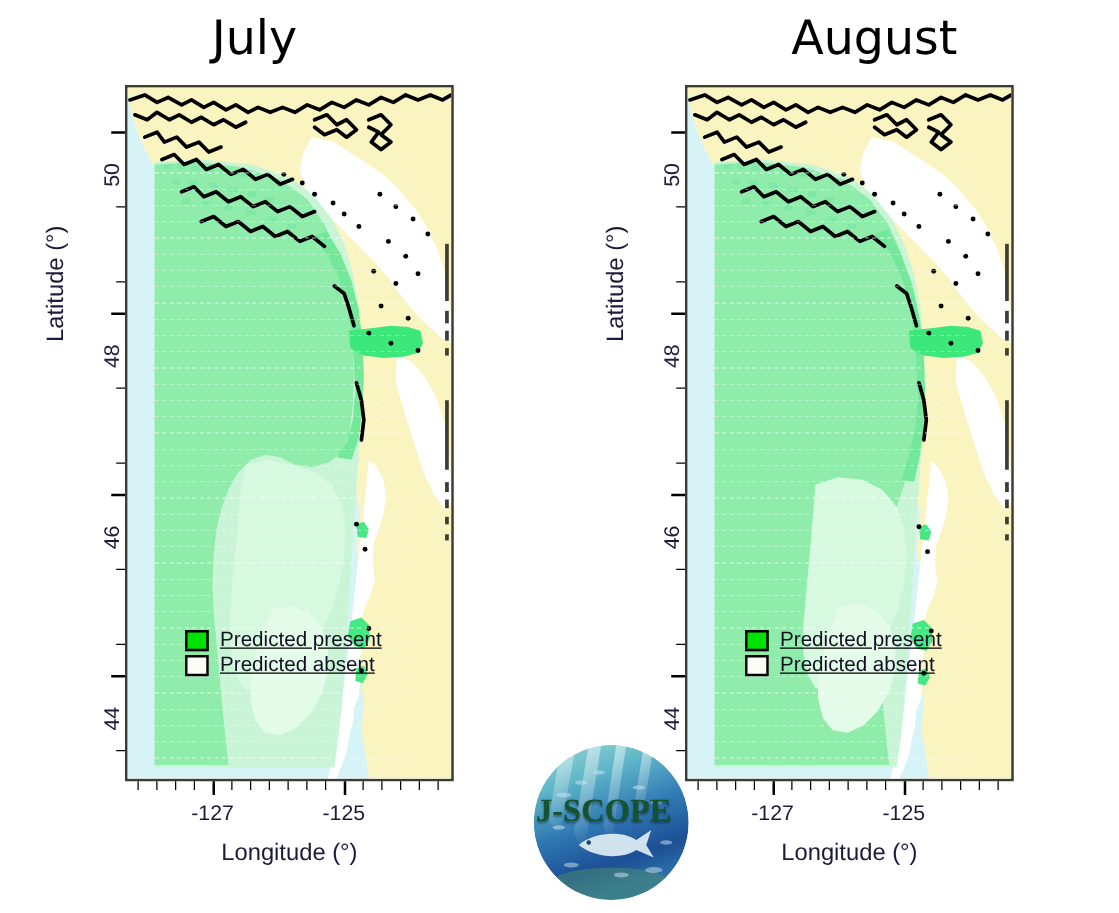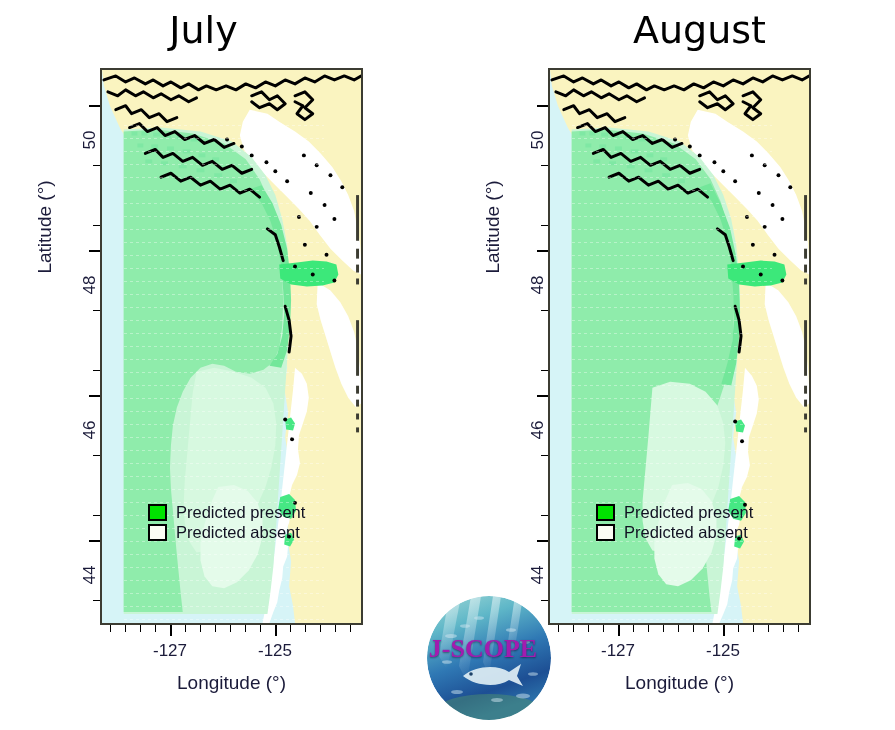--- a/index.html
+++ b/index.html
@@ -140,20 +140,21 @@
     top: 434px;
     display: flex;
     flex-direction: column;
     gap: 3px;
     z-index: 6;
   }
   .legend-row {
     display: flex;
     align-items: center;
     gap: 9px;
+    text-decoration: underline;
   }
   .legend-swatch {
     width: 19px;
     height: 17px;
     border: 2px solid #000000;
     box-sizing: border-box;
   }
   .legend-label {
     font-size: 16.5px;
     color: #111122;
@@ -172,21 +173,21 @@
     border-radius: 50%;
     overflow: hidden;
     z-index: 9;
   }
   #jscope-logo svg { display: block; width: 100%; height: 100%; }
   .jscope-text {
     position: absolute;
     left: 0; right: 12px;
     top: 38px;
     text-align: center;
-    color: #a21caf;
+    color: #14532d;
     font-size: 26px;
     font-weight: bold;
     font-family: "Liberation Serif", serif;
     letter-spacing: 0px;
     text-shadow: 0 1px 2px rgba(0,0,0,.45);
   }
 </style>
 </head>
 <body>
 

